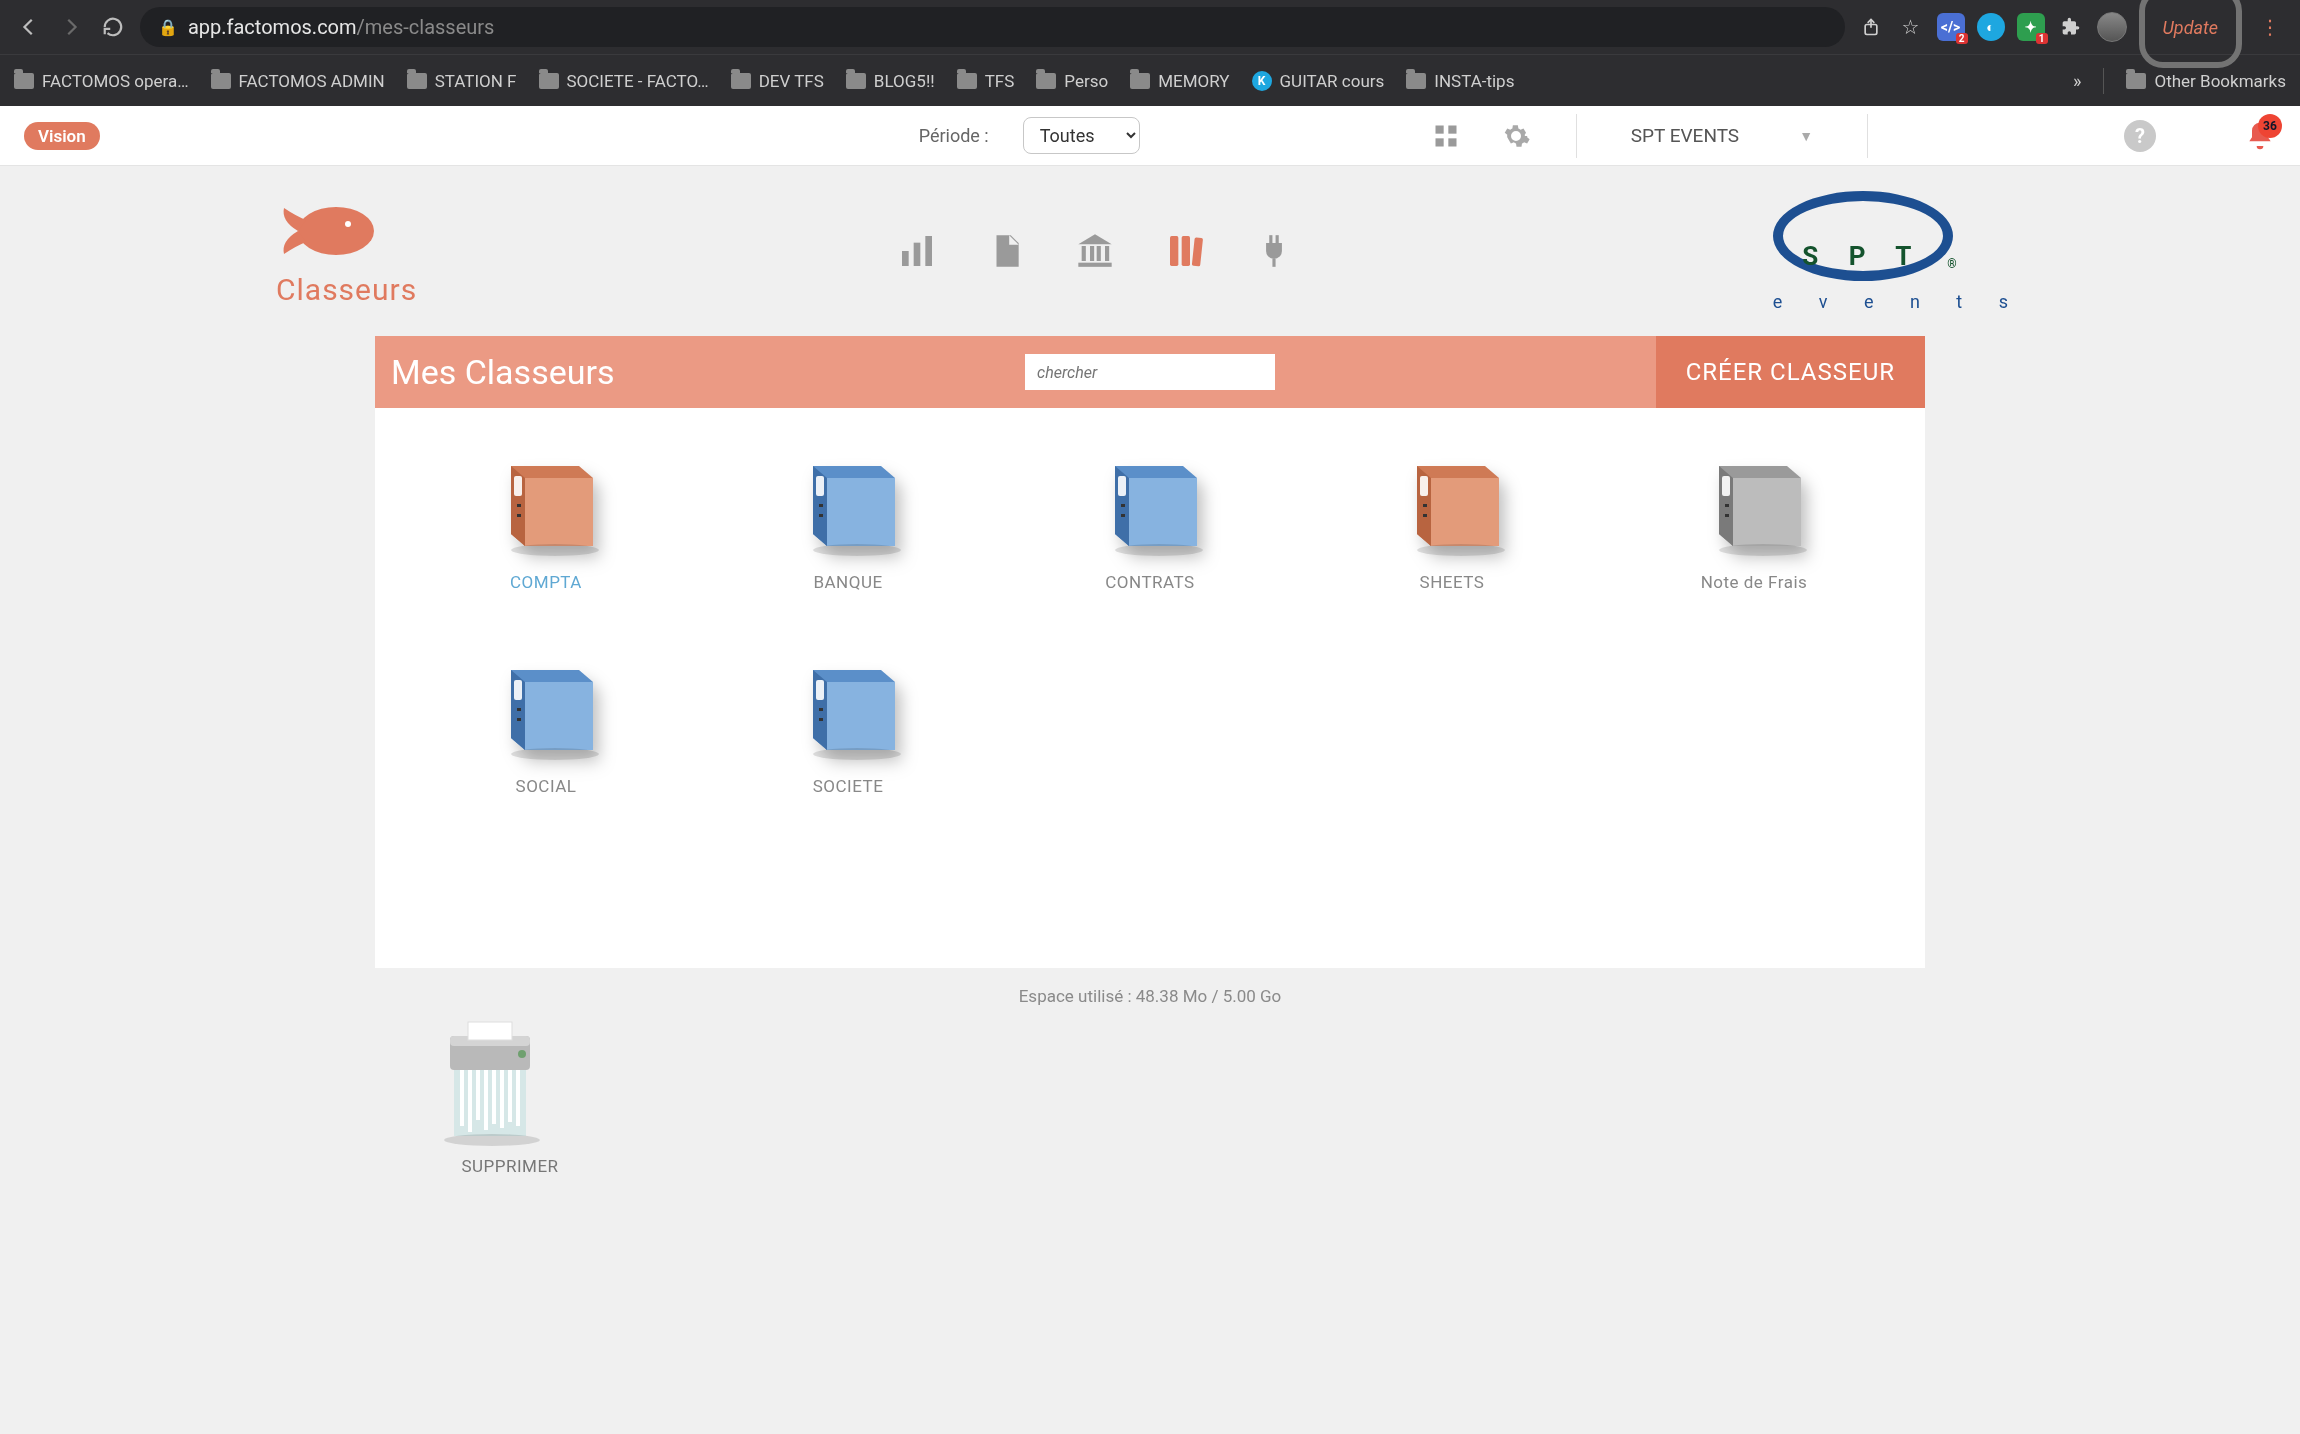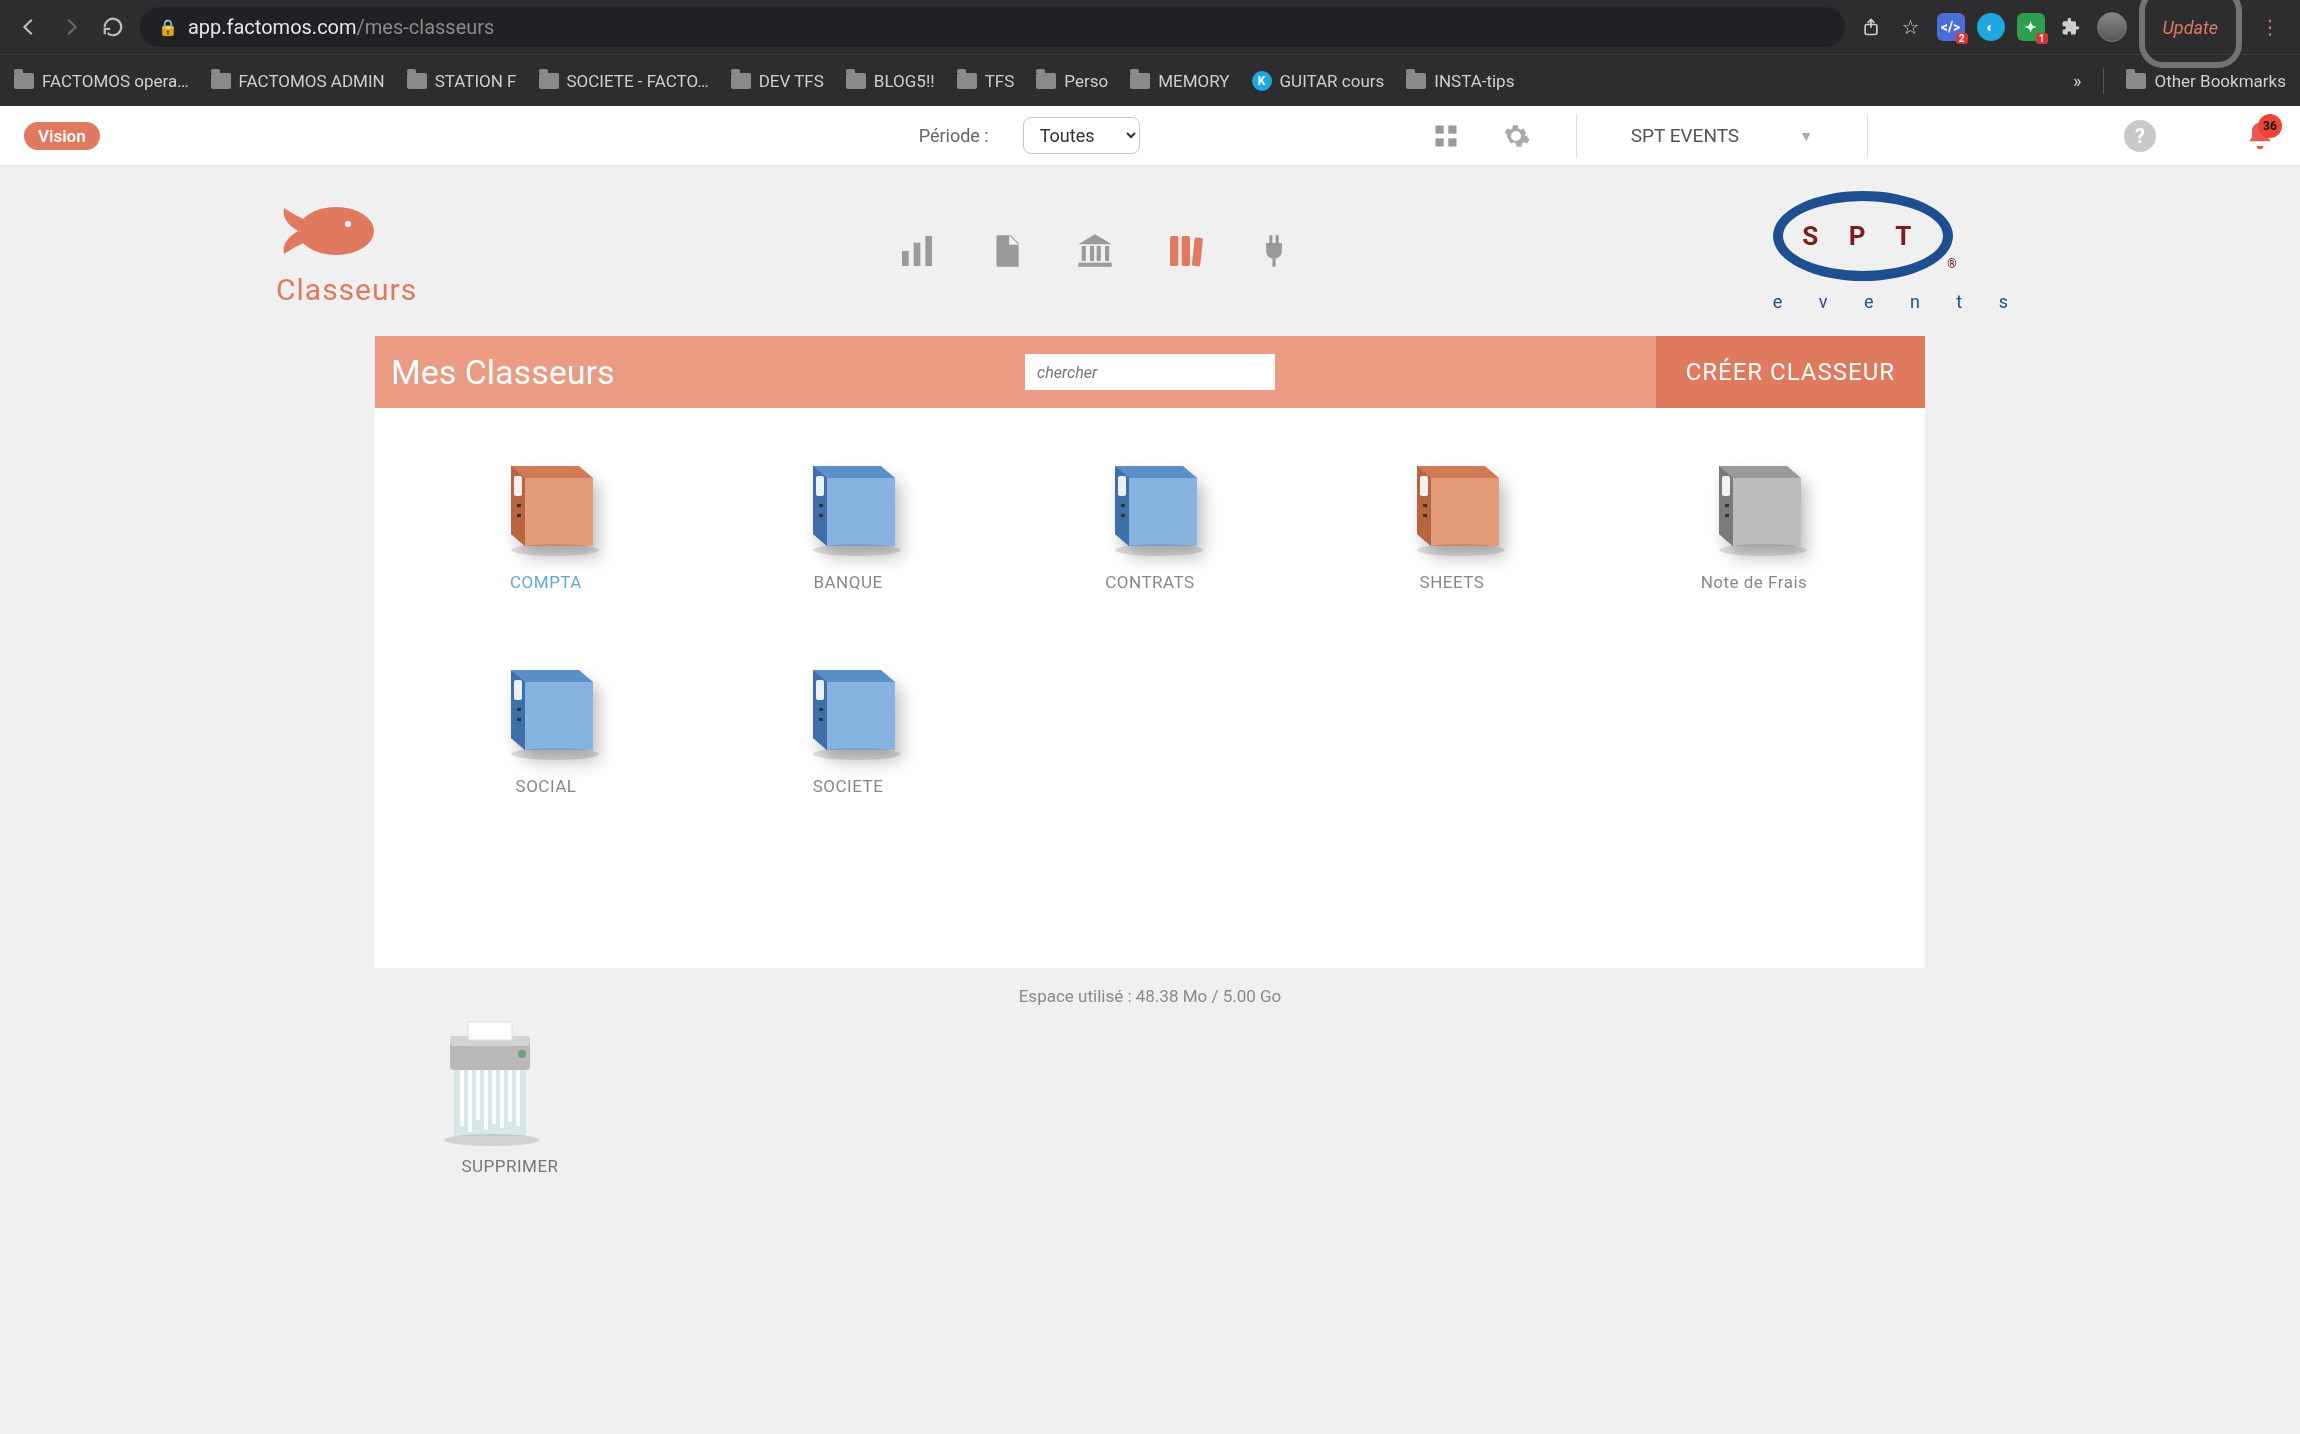--- a/index.html
+++ b/index.html
@@ -42,21 +42,21 @@
   .account-caret { color:#aaa; font-size:14px; }
   .help-circle { width:32px; height:32px; border-radius:50%; background:#c9c9c9; color:#fff; display:flex; align-items:center; justify-content:center; font-weight:bold; font-size:20px; cursor:pointer; }
   .bell-wrap { position:relative; cursor:pointer; }
   .bell-badge { position:absolute; top:-6px; right:-6px; background:#e43; color:#0f172a; font-size:12px; font-weight:bold; border-radius:50%; width:24px; height:24px; display:flex; align-items:center; justify-content:center; }
 
   
   .brand-strip { height:170px; display:flex; align-items:center; justify-content:space-between; padding:0 12%; }
   .factomos-logo { text-align:center; }
   .factomos-logo .word { color:#e07a5f; font-size:30px; font-weight:400; letter-spacing:1px; margin-top:6px; }
   .spt-logo { text-align:center; }
-  .spt-ellipse { width:180px; height:90px; border:10px solid #1d4f91; border-radius:50%/50%; display:flex; align-items:center; justify-content:center; color:#7f1d1d; font-weight:bold; font-size:26px; letter-spacing:12px; position:relative; }
+  .spt-ellipse { width:180px; height:90px; border:10px solid #1d4f91; border-radius:50%/50%; display:flex; align-items:flex-end; justify-content:center; color:#14532d; font-weight:bold; font-size:26px; letter-spacing:12px; position:relative; }
   .spt-sub { color:#1d4f91; font-size:18px; letter-spacing:16px; margin-top:10px; }
 
   .nav-icons { display:flex; gap:50px; align-items:center; }
   .nav-ico { color:#9a9a9a; cursor:pointer; }
   .nav-ico.active { color:#e07a5f; }
 
   
   .module { width:1550px; margin:0 auto; }
   .module-header { display:flex; align-items:center; background:#eb9a84; height:72px; }
   .module-title { color:#fff; font-size:34px; font-weight:400; padding:0 16px; flex:0 0 650px; }

